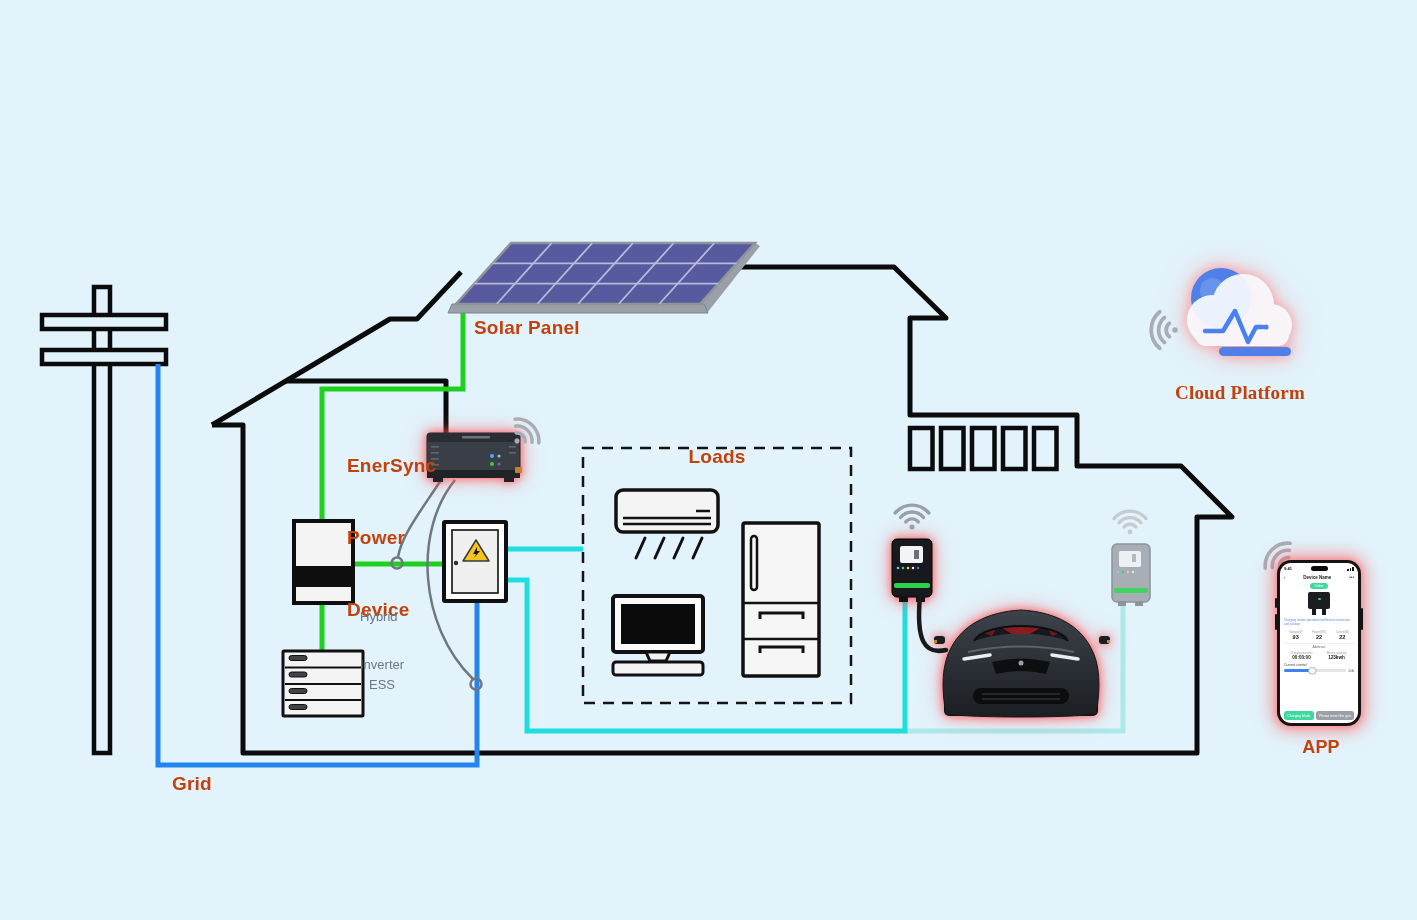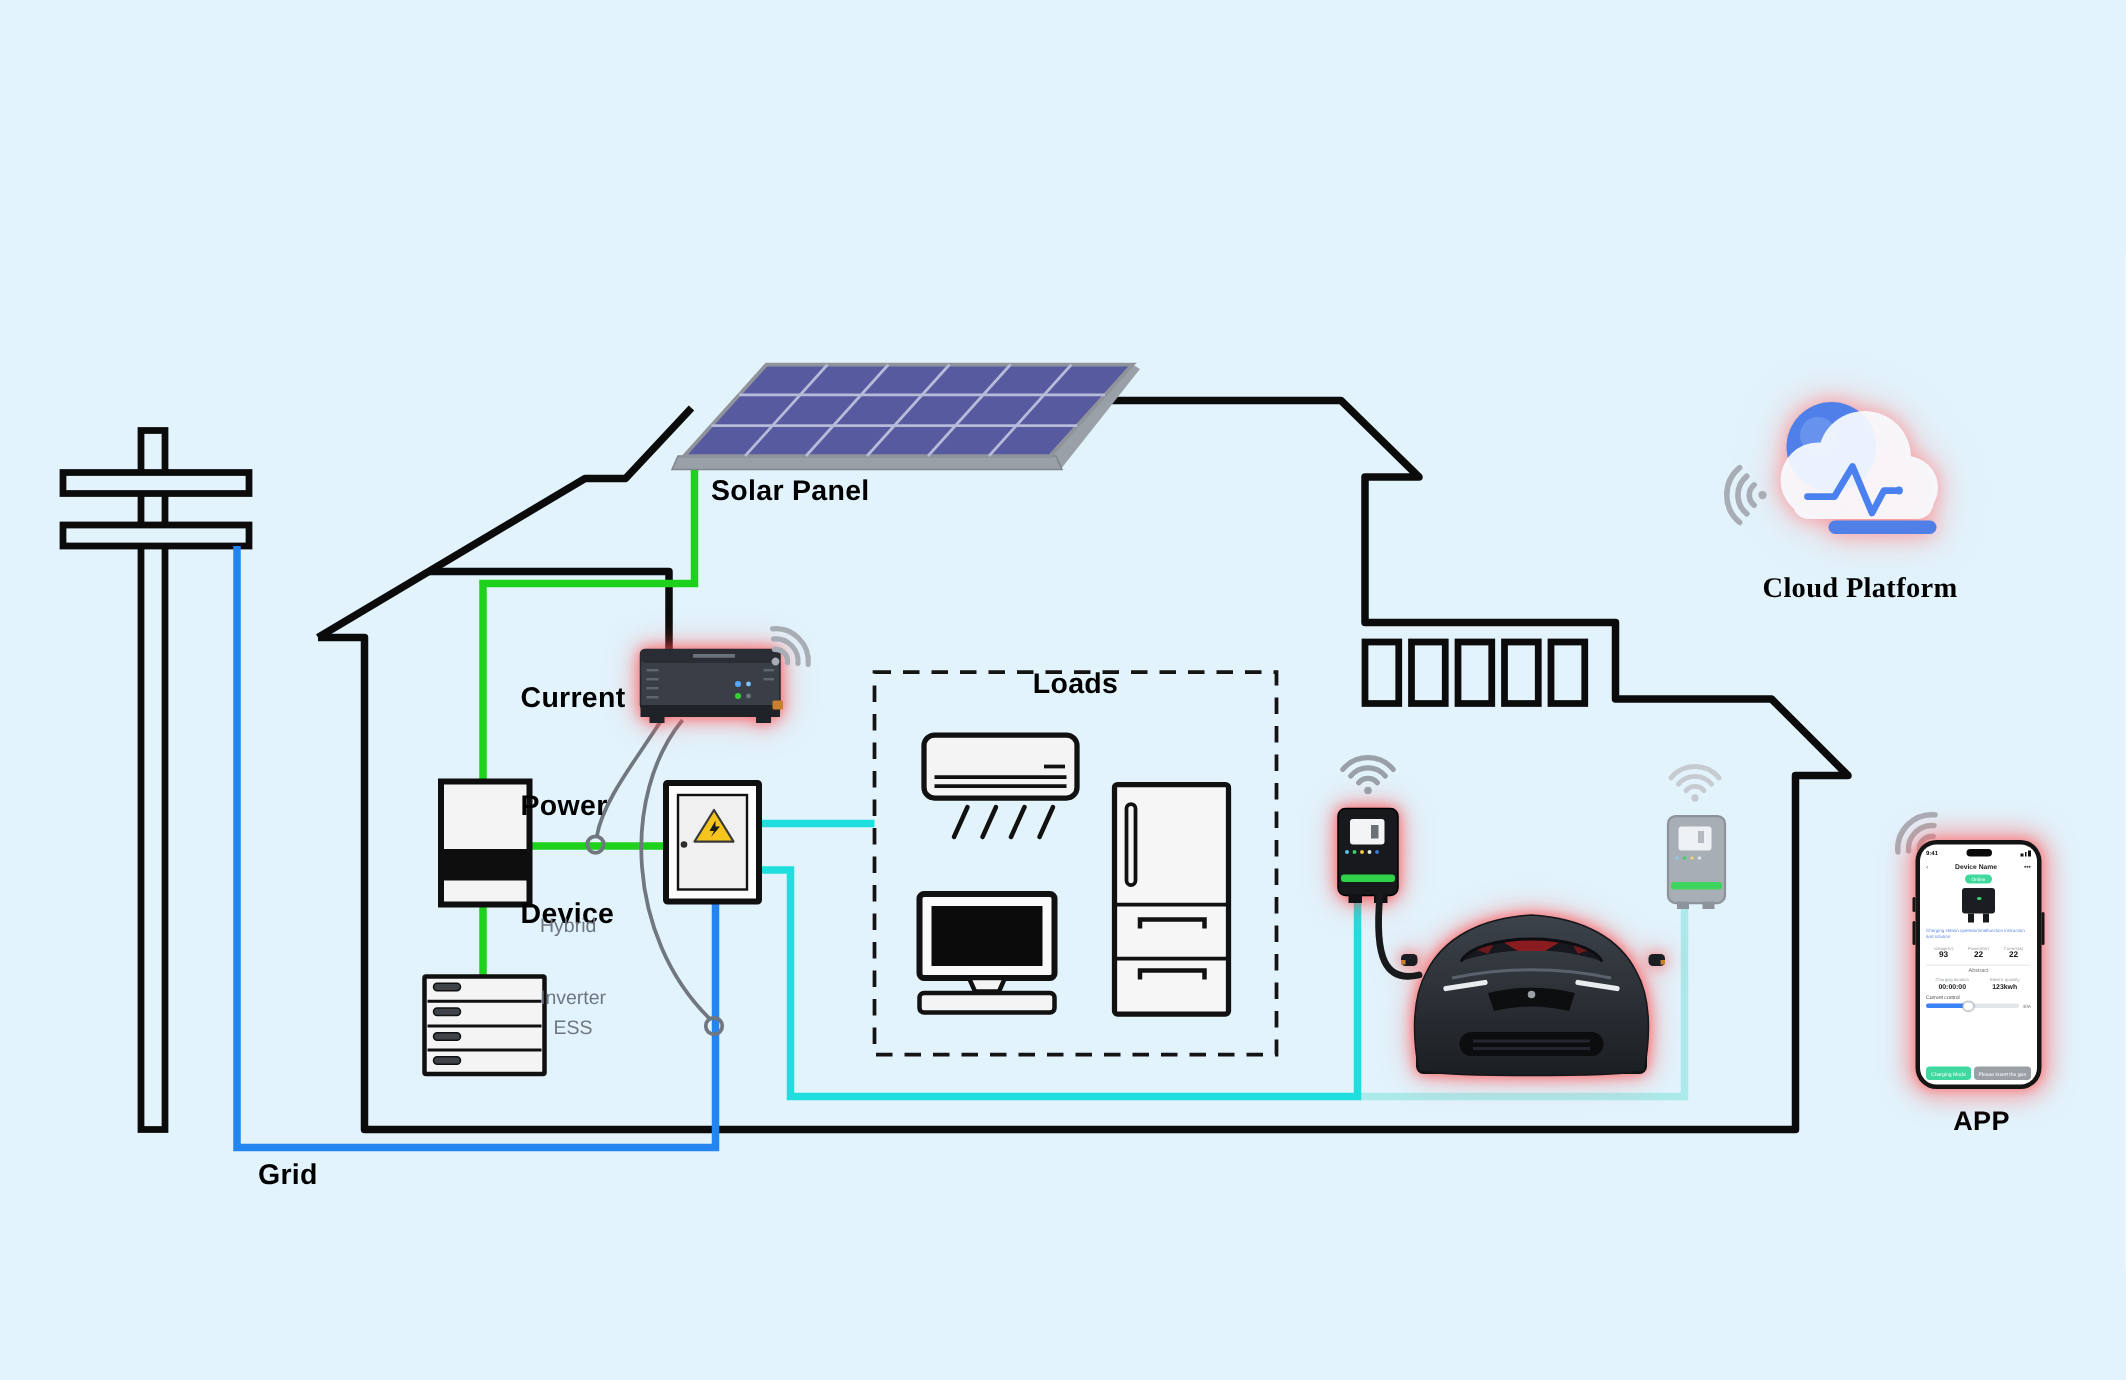--- a/index.html
+++ b/index.html
@@ -1,21 +1,21 @@
 <!DOCTYPE html>
 <html><head>
 <meta charset="utf-8">
 <style>
   html,body{margin:0;padding:0;}
   .canvas{
     position:relative;width:1417px;height:920px;overflow:hidden;
     background:#e2f3fc;font-family:"Liberation Sans",sans-serif;
   }
   .canvas svg{position:absolute;left:0;top:0;}
-  .lbl{position:absolute;color:#000000;white-space:pre;}
+  .lbl{position:absolute;color:#c2410c;white-space:pre;}
   .lbl-main{font-size:19px;font-weight:600;letter-spacing:.2px;line-height:24px;}
   .lbl-sub{font-size:13px;color:#6e7680;line-height:16px;font-weight:400;}
   .glow-red{filter:drop-shadow(0 0 5px rgba(255,70,70,.85)) drop-shadow(0 0 10px rgba(255,90,90,.45));}
   .glow-pink{filter:drop-shadow(0 0 7px rgba(255,130,130,.8)) drop-shadow(0 0 14px rgba(255,150,150,.4));}
 
   
   .phone{
     position:absolute;left:1277px;top:560px;width:84px;height:166px;
     background:#141414;border-radius:14px;padding:3px;box-sizing:border-box;
     box-shadow:0 0 16px 6px rgba(255,96,96,.55),0 0 5px 2px rgba(255,110,110,.4);
@@ -282,21 +282,21 @@
     <rect x="1219" y="347" width="72" height="9" rx="4.5" fill="#517fe8"></rect>
   </g>
   <use href="#wifi" transform="translate(1175,330) rotate(-90) scale(1.25)" style="color:#a8adb5"></use>
 
   <use href="#wifi" transform="translate(1288,566) rotate(-45) scale(1.2)" style="color:#a8adb5"></use>
 </svg>
 
 <div class="lbl lbl-main" style="left:474px;top:316px;">Solar Panel</div>
 
 <div class="lbl lbl-main" style="left:347px;top:406px;">
-  <div>Current</div>
+  <div>EnerSync</div>
   <div>Power</div>
   <div>Device</div>
 </div>
 
 <div class="lbl lbl-sub" style="left:360px;top:577px;">
   <div>Hybrid</div>
   <div>Inverter</div>
 </div>
 
 <div class="lbl lbl-sub" style="left:369px;top:677px;">ESS</div>

